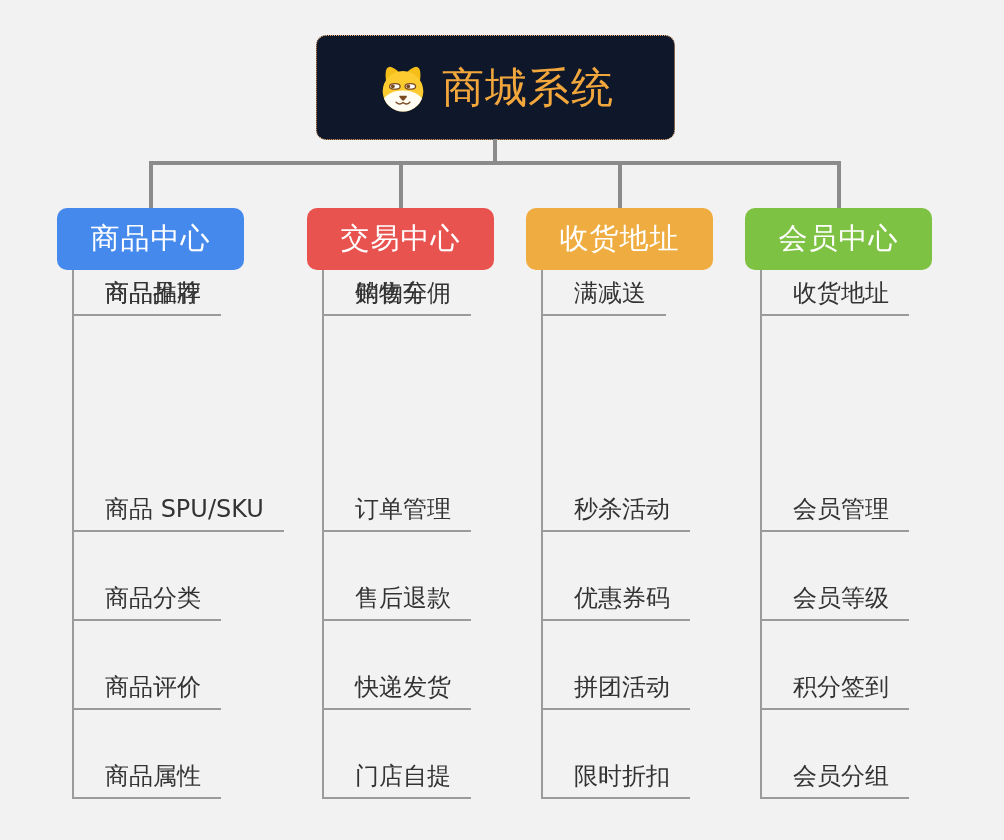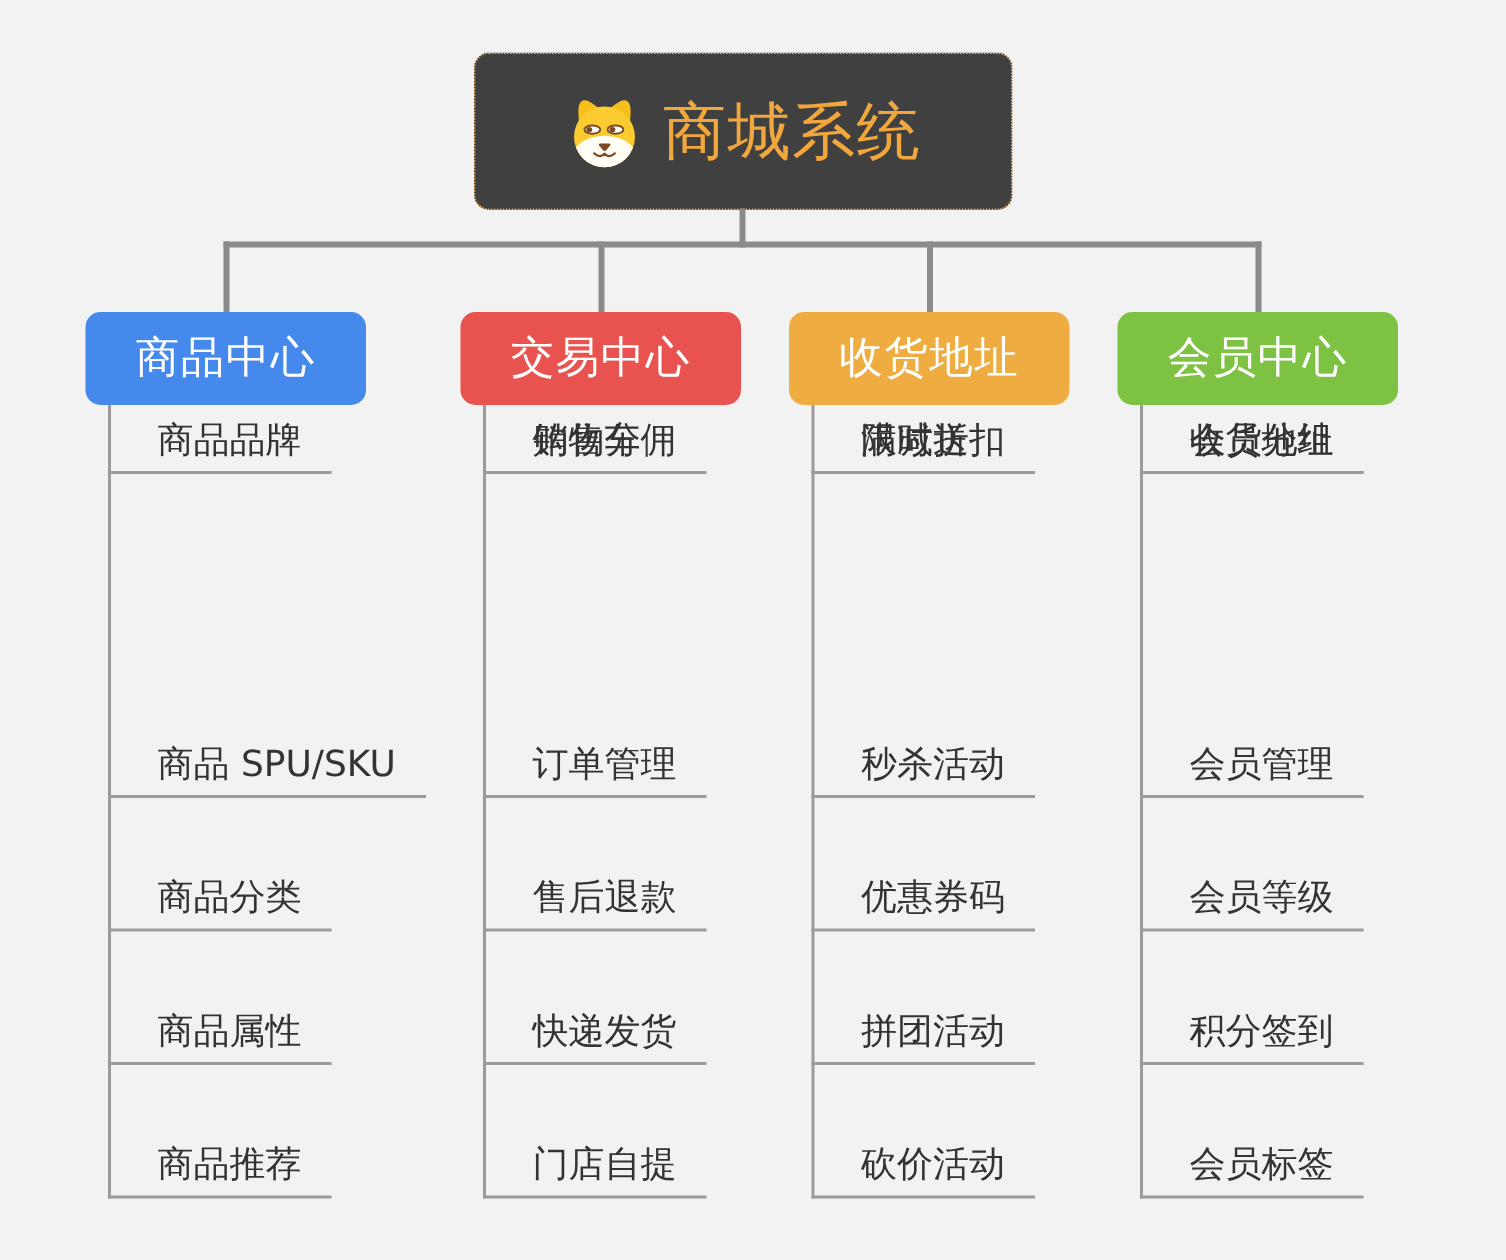--- a/index.html
+++ b/index.html
@@ -11,21 +11,21 @@
     position:relative;
     width:1004px;height:840px;
     background:#F2F2F2;
     overflow:hidden;
   }
 
   
   .root-node{
     position:absolute;left:316px;top:35px;width:359px;height:105px;
     box-sizing:border-box;
-    background:#404040;
+    background:#0f172a;
     border:1px dotted #F5B26B;
     border-radius:10px;
     display:flex;align-items:center;justify-content:center;gap:13px;
   }
   .root-title{
     font-size:42px;
     color:#F2A73D;
     letter-spacing:1px;
     white-space:nowrap;
   }
@@ -127,20 +127,23 @@
       <span>商品中心</span>
     </div>
     <div class="trunk" style="background-color: rgb(155, 155, 155);"></div>
     <div class="child">
         <span>商品 SPU/SKU</span>
       </div>
     <div class="child">
         <span>商品分类</span>
       </div>
     <div class="child">
+        <span>商品评价</span>
+      </div>
+    <div class="child">
         <span>商品属性</span>
       </div>
     <div class="child">
         <span>商品推荐</span>
       </div>
     <div class="child">
         <span>商品品牌</span>
       </div>
   </div>
 
@@ -177,23 +180,20 @@
     <div class="child">
         <span>秒杀活动</span>
       </div>
     <div class="child">
         <span>优惠券码</span>
       </div>
     <div class="child">
         <span>拼团活动</span>
       </div>
     <div class="child">
-        <span>砍价活动</span>
-      </div>
-    <div class="child">
         <span>限时折扣</span>
       </div>
     <div class="child">
         <span>满减送</span>
       </div>
   </div>
 
   <div class="branch branch-4">
     <div class="branch-header" style="background-color: rgb(125, 194, 66);">
       <span>会员中心</span>
@@ -202,23 +202,20 @@
     <div class="child">
         <span>会员管理</span>
       </div>
     <div class="child">
         <span>会员等级</span>
       </div>
     <div class="child">
         <span>积分签到</span>
       </div>
     <div class="child">
-        <span>会员标签</span>
-      </div>
-    <div class="child">
         <span>会员分组</span>
       </div>
     <div class="child">
         <span>收货地址</span>
       </div>
   </div>
 
 </div>
 
 </body></html>

